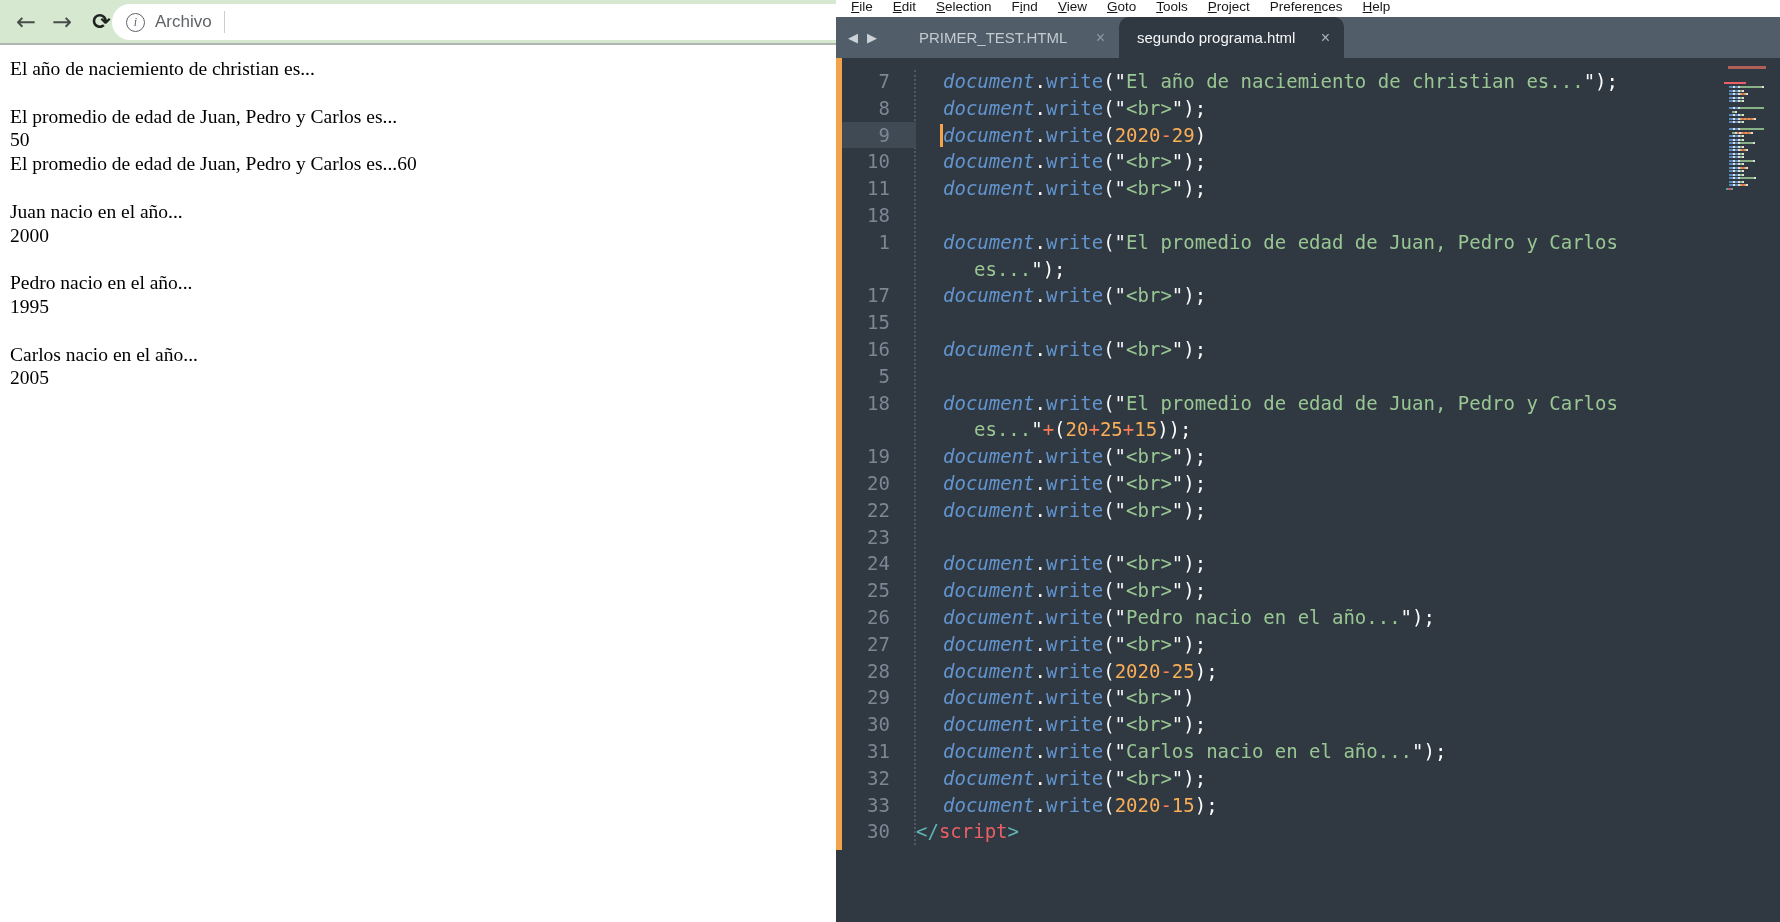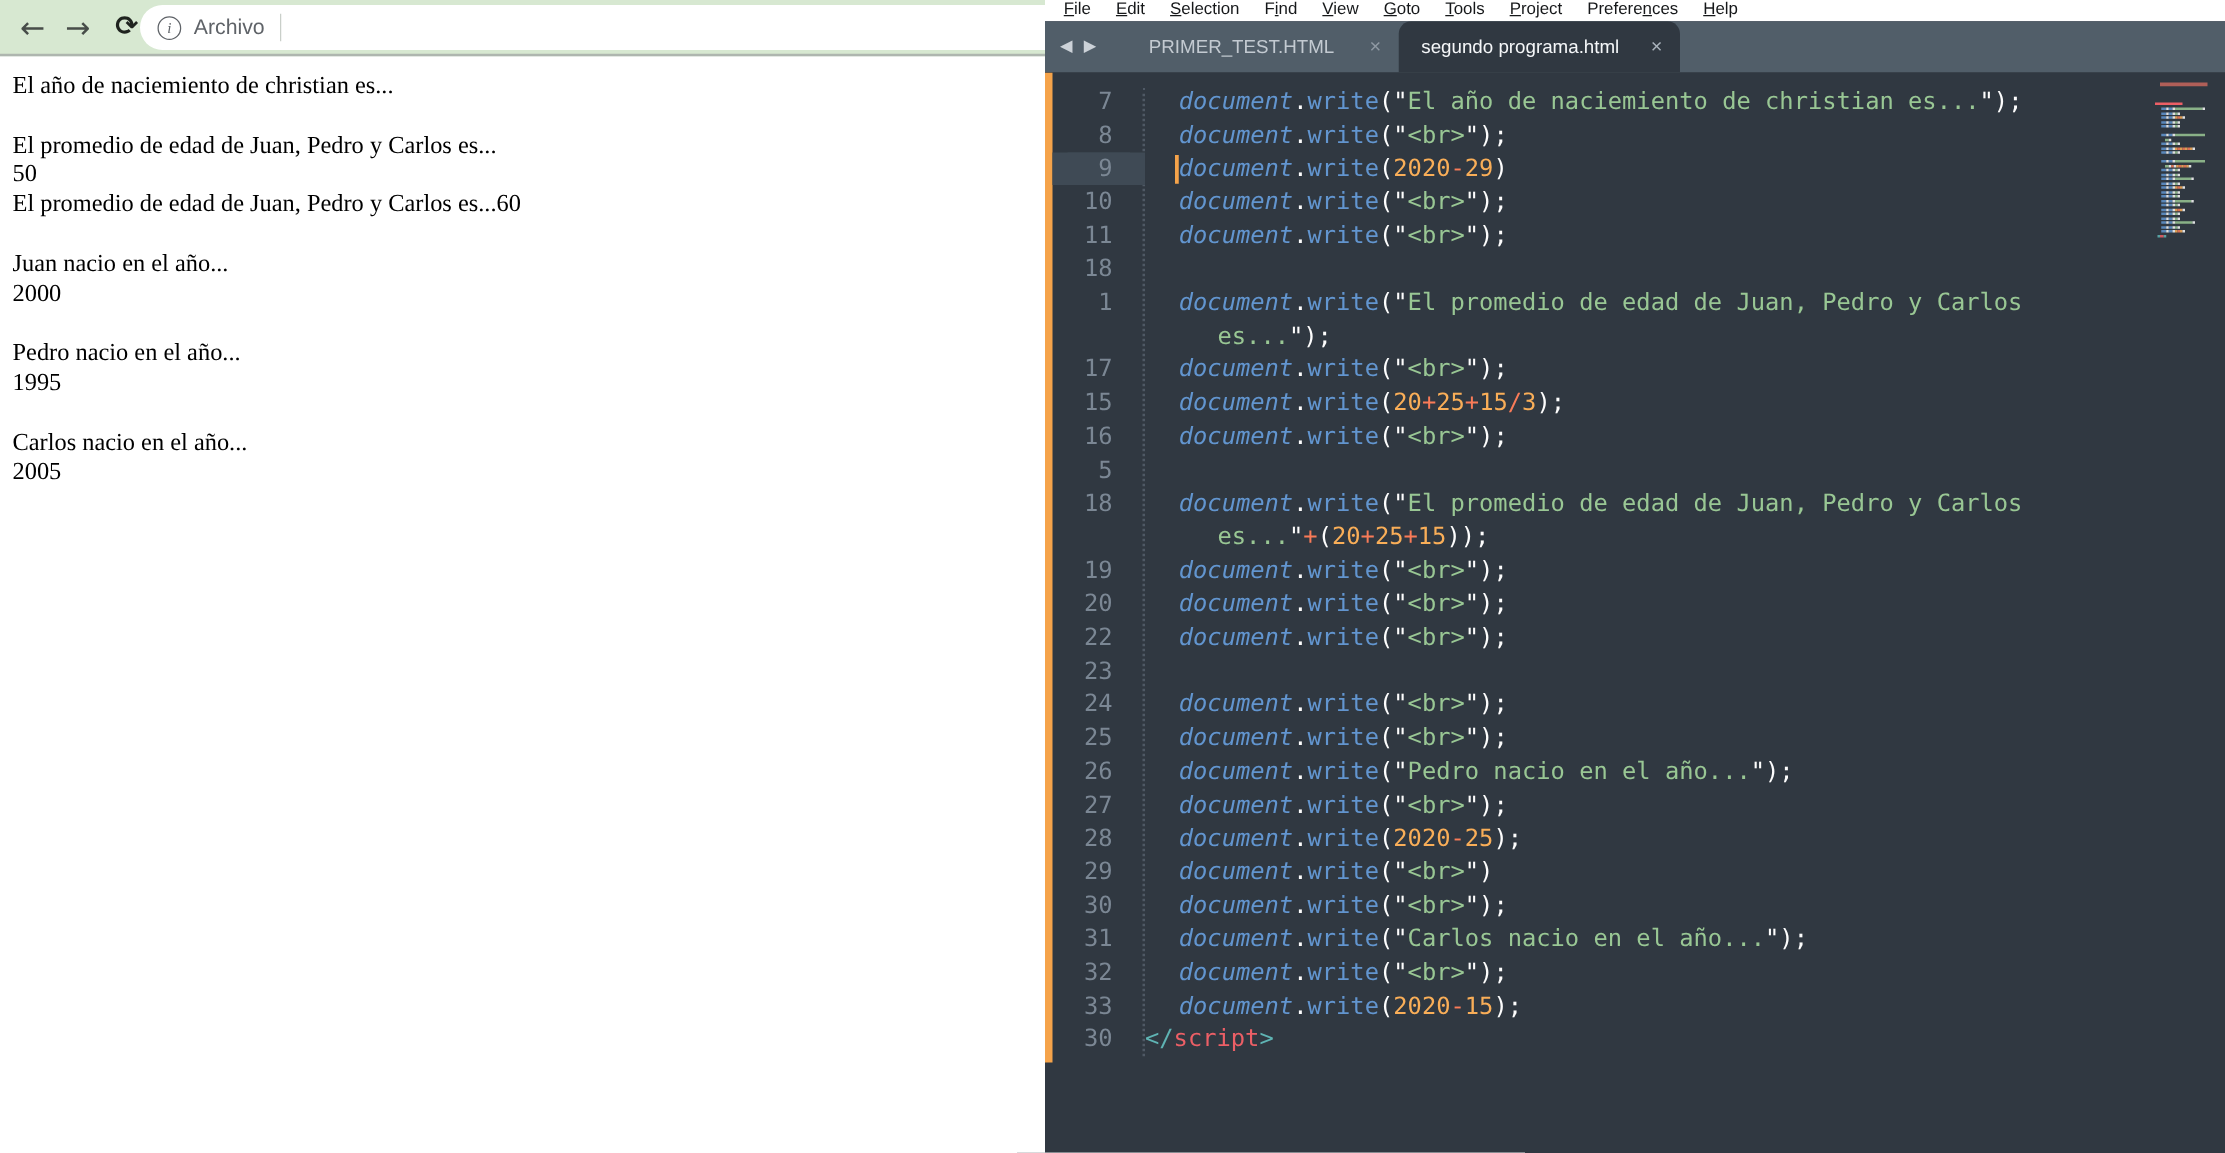--- a/index.html
+++ b/index.html
@@ -168,21 +168,20 @@
           <div class="crow">
             <span class="gut"></span>
             <span class="code ind2"><span class="tk-s">es...</span><span class="tk-p">");</span></span>
           </div>
           <div class="crow">
             <span class="gut">17</span>
             <span class="code ind1"><span class="tk-k">document</span><span class="tk-p">.</span><span class="tk-f">write</span><span class="tk-p">("</span><span class="tk-s">&lt;br&gt;</span><span class="tk-p">");</span></span>
           </div>
           <div class="crow">
             <span class="gut">15</span>
-            <span class="code ind1"><span class="tk-k">document</span><span class="tk-p">.</span><span class="tk-f">write</span><span class="tk-p">(</span><span class="tk-n">20</span><span class="tk-o">+</span><span class="tk-n">25</span><span class="tk-o">+</span><span class="tk-n">15</span><span class="tk-o">/</span><span class="tk-n">3</span><span class="tk-p">);</span></span>
           </div>
           <div class="crow">
             <span class="gut">16</span>
             <span class="code ind1"><span class="tk-k">document</span><span class="tk-p">.</span><span class="tk-f">write</span><span class="tk-p">("</span><span class="tk-s">&lt;br&gt;</span><span class="tk-p">");</span></span>
           </div>
           <div class="crow">
             <span class="gut">5</span>
             <span class="code ind1"></span>
           </div>
           <div class="crow">

